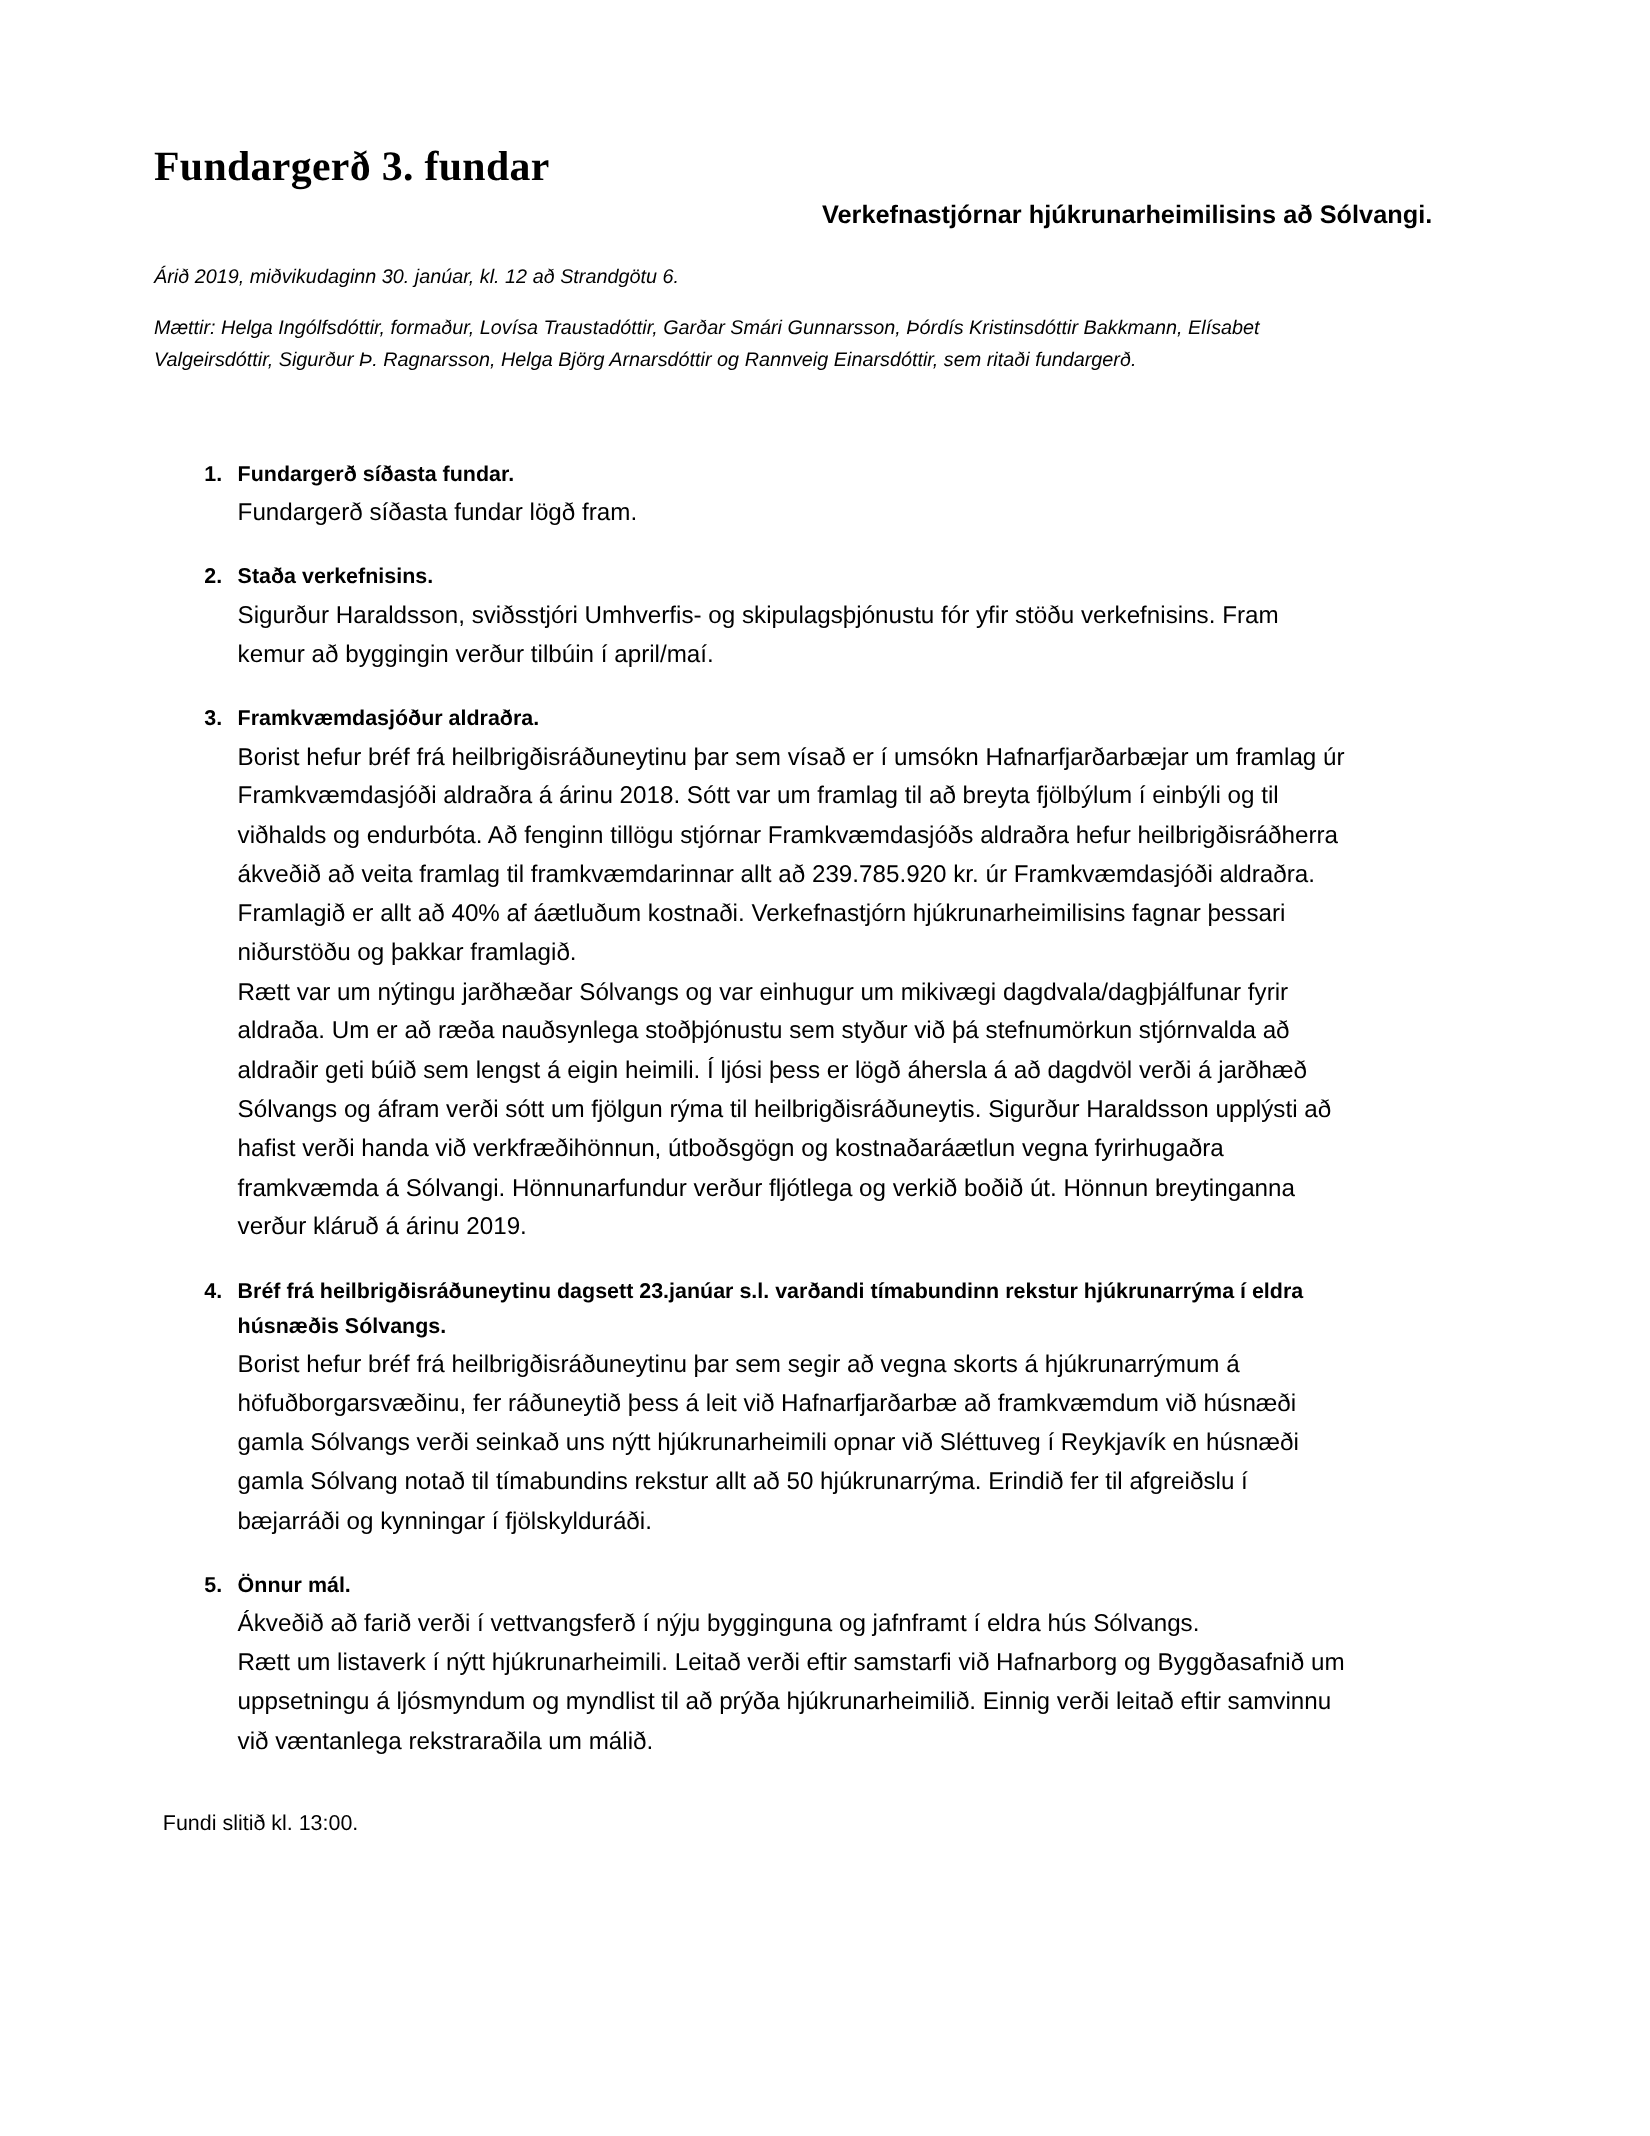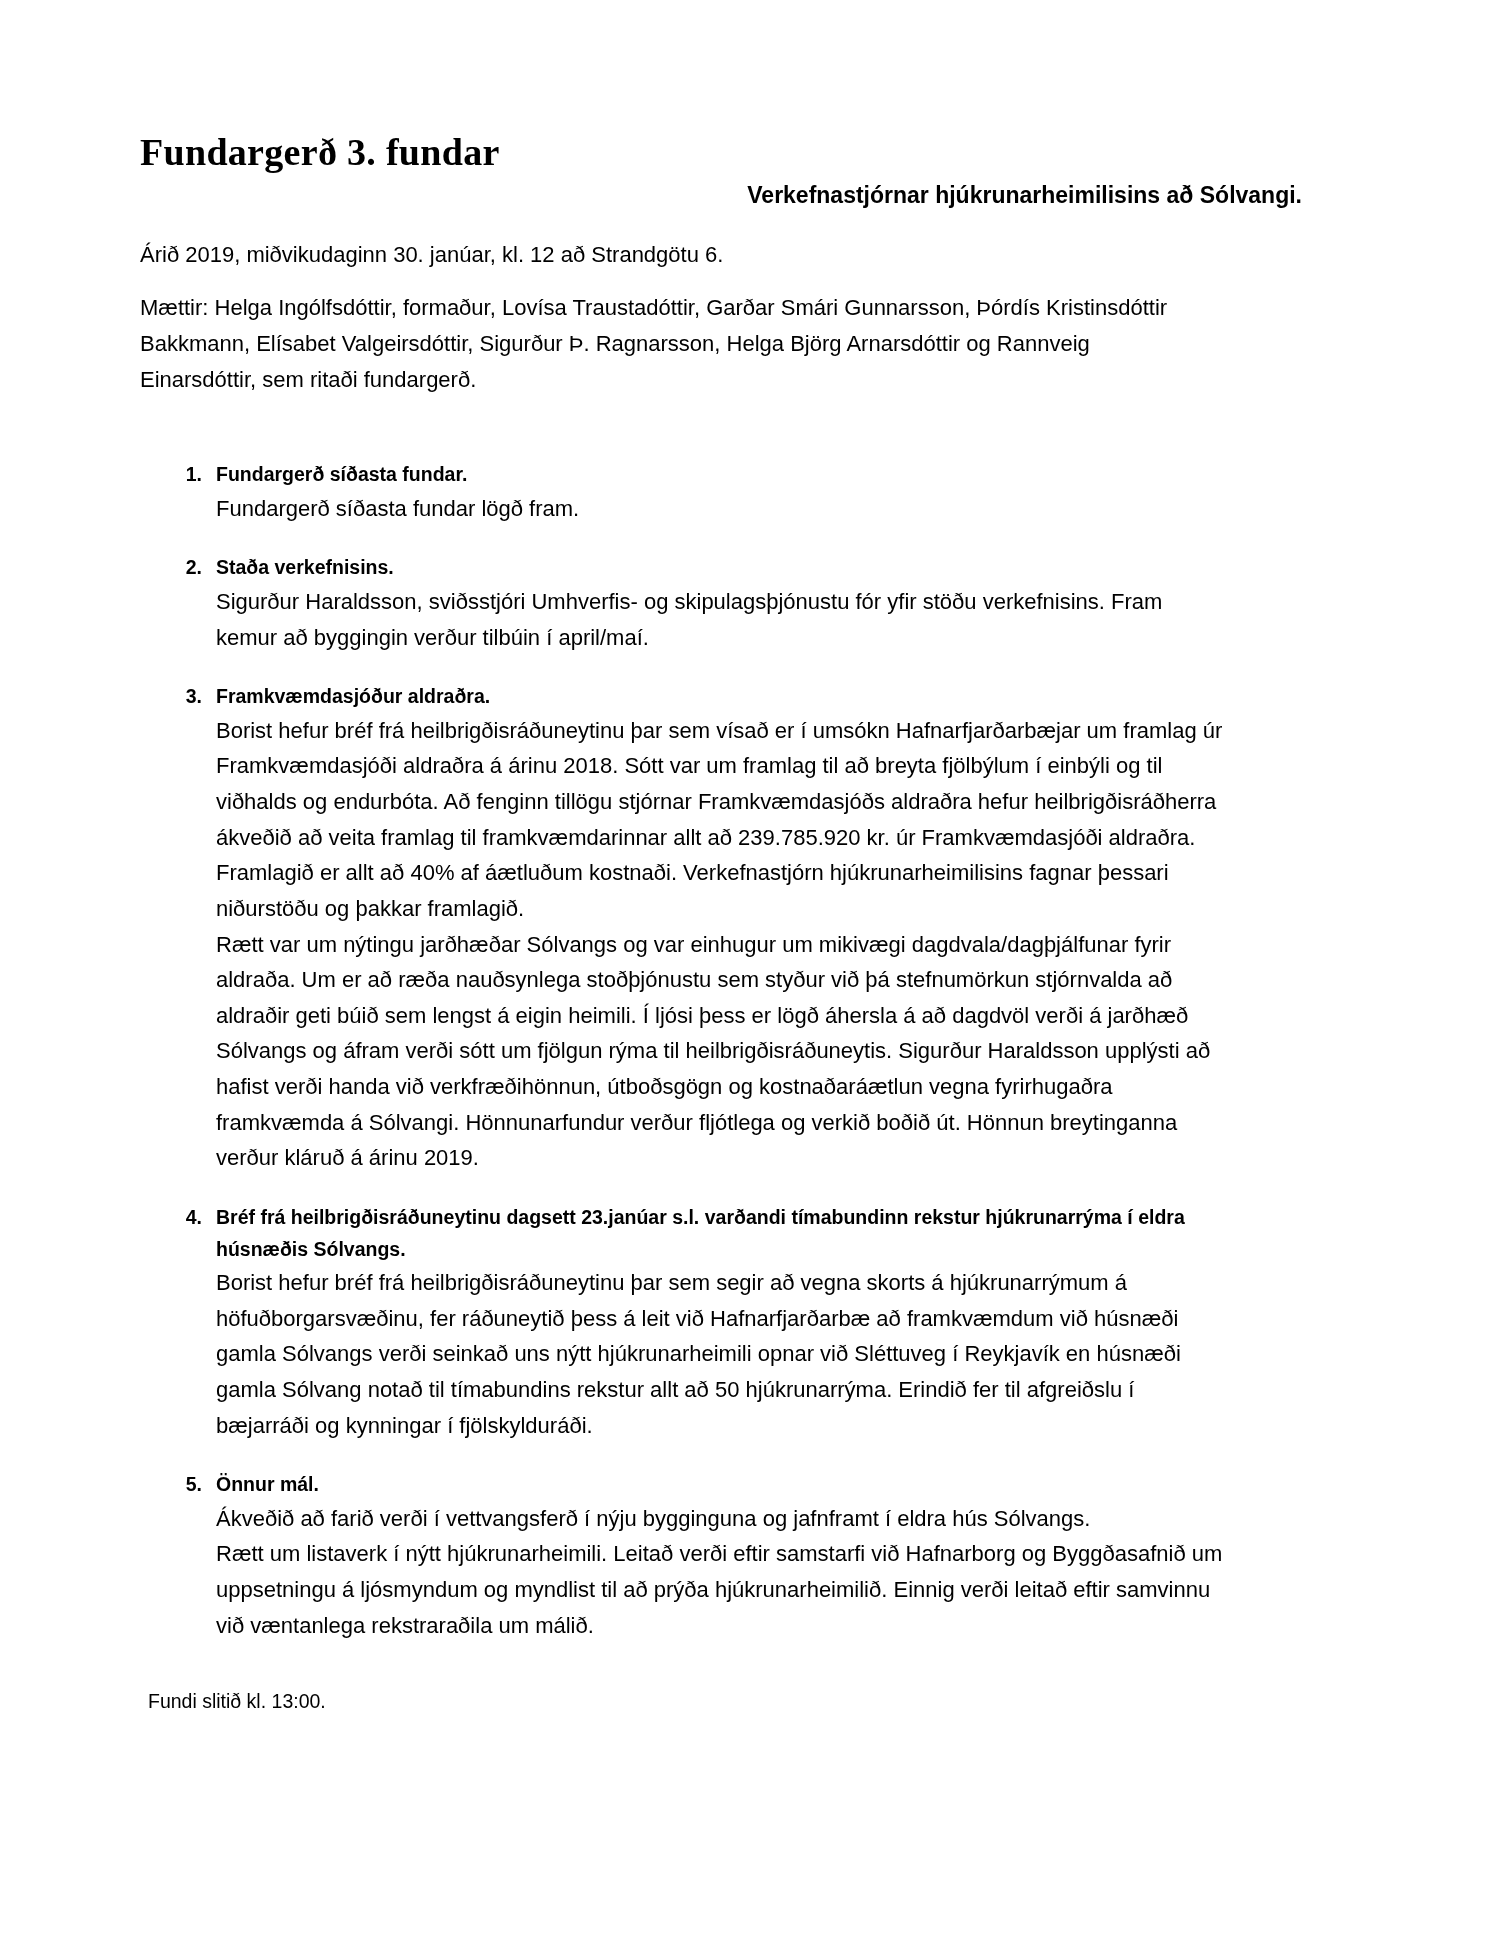--- a/index.html
+++ b/index.html
@@ -31,24 +31,25 @@
   }
   .doc-subtitle {
     font-family: "Liberation Sans", sans-serif;
     font-size: 23px;
     font-weight: 700;
     margin: 0 0 26px 0;
     line-height: 1.3;
     text-align: right;
   }
   .para {
-    font-size: 22px;
+    font-size: 18px;
     line-height: 1.62;
     margin: 0 0 18px 0;
     max-width: 1060px;
+    font-style: italic;
   }
   .intro-block {
     margin-bottom: 10px;
   }
   .spacer {
     height: 44px;
   }
   ol.items {
     list-style: none;
     margin: 0;
@@ -66,21 +67,21 @@
     font-size: 19.5px;
     font-weight: 700;
     line-height: 1.62;
     width: 30px;
     text-align: right;
   }
   .item-heading {
     font-size: 19.5px;
     font-weight: 700;
     line-height: 1.62;
-    margin: 0 0 0 0;
+    margin: 12px 0 0 0;
     max-width: 1000px;
   }
   .item-body {
     font-size: 22px;
     line-height: 1.62;
     margin: 0;
     max-width: 1010px;
   }
   .item-body + .item-body {
     margin-top: 0;

